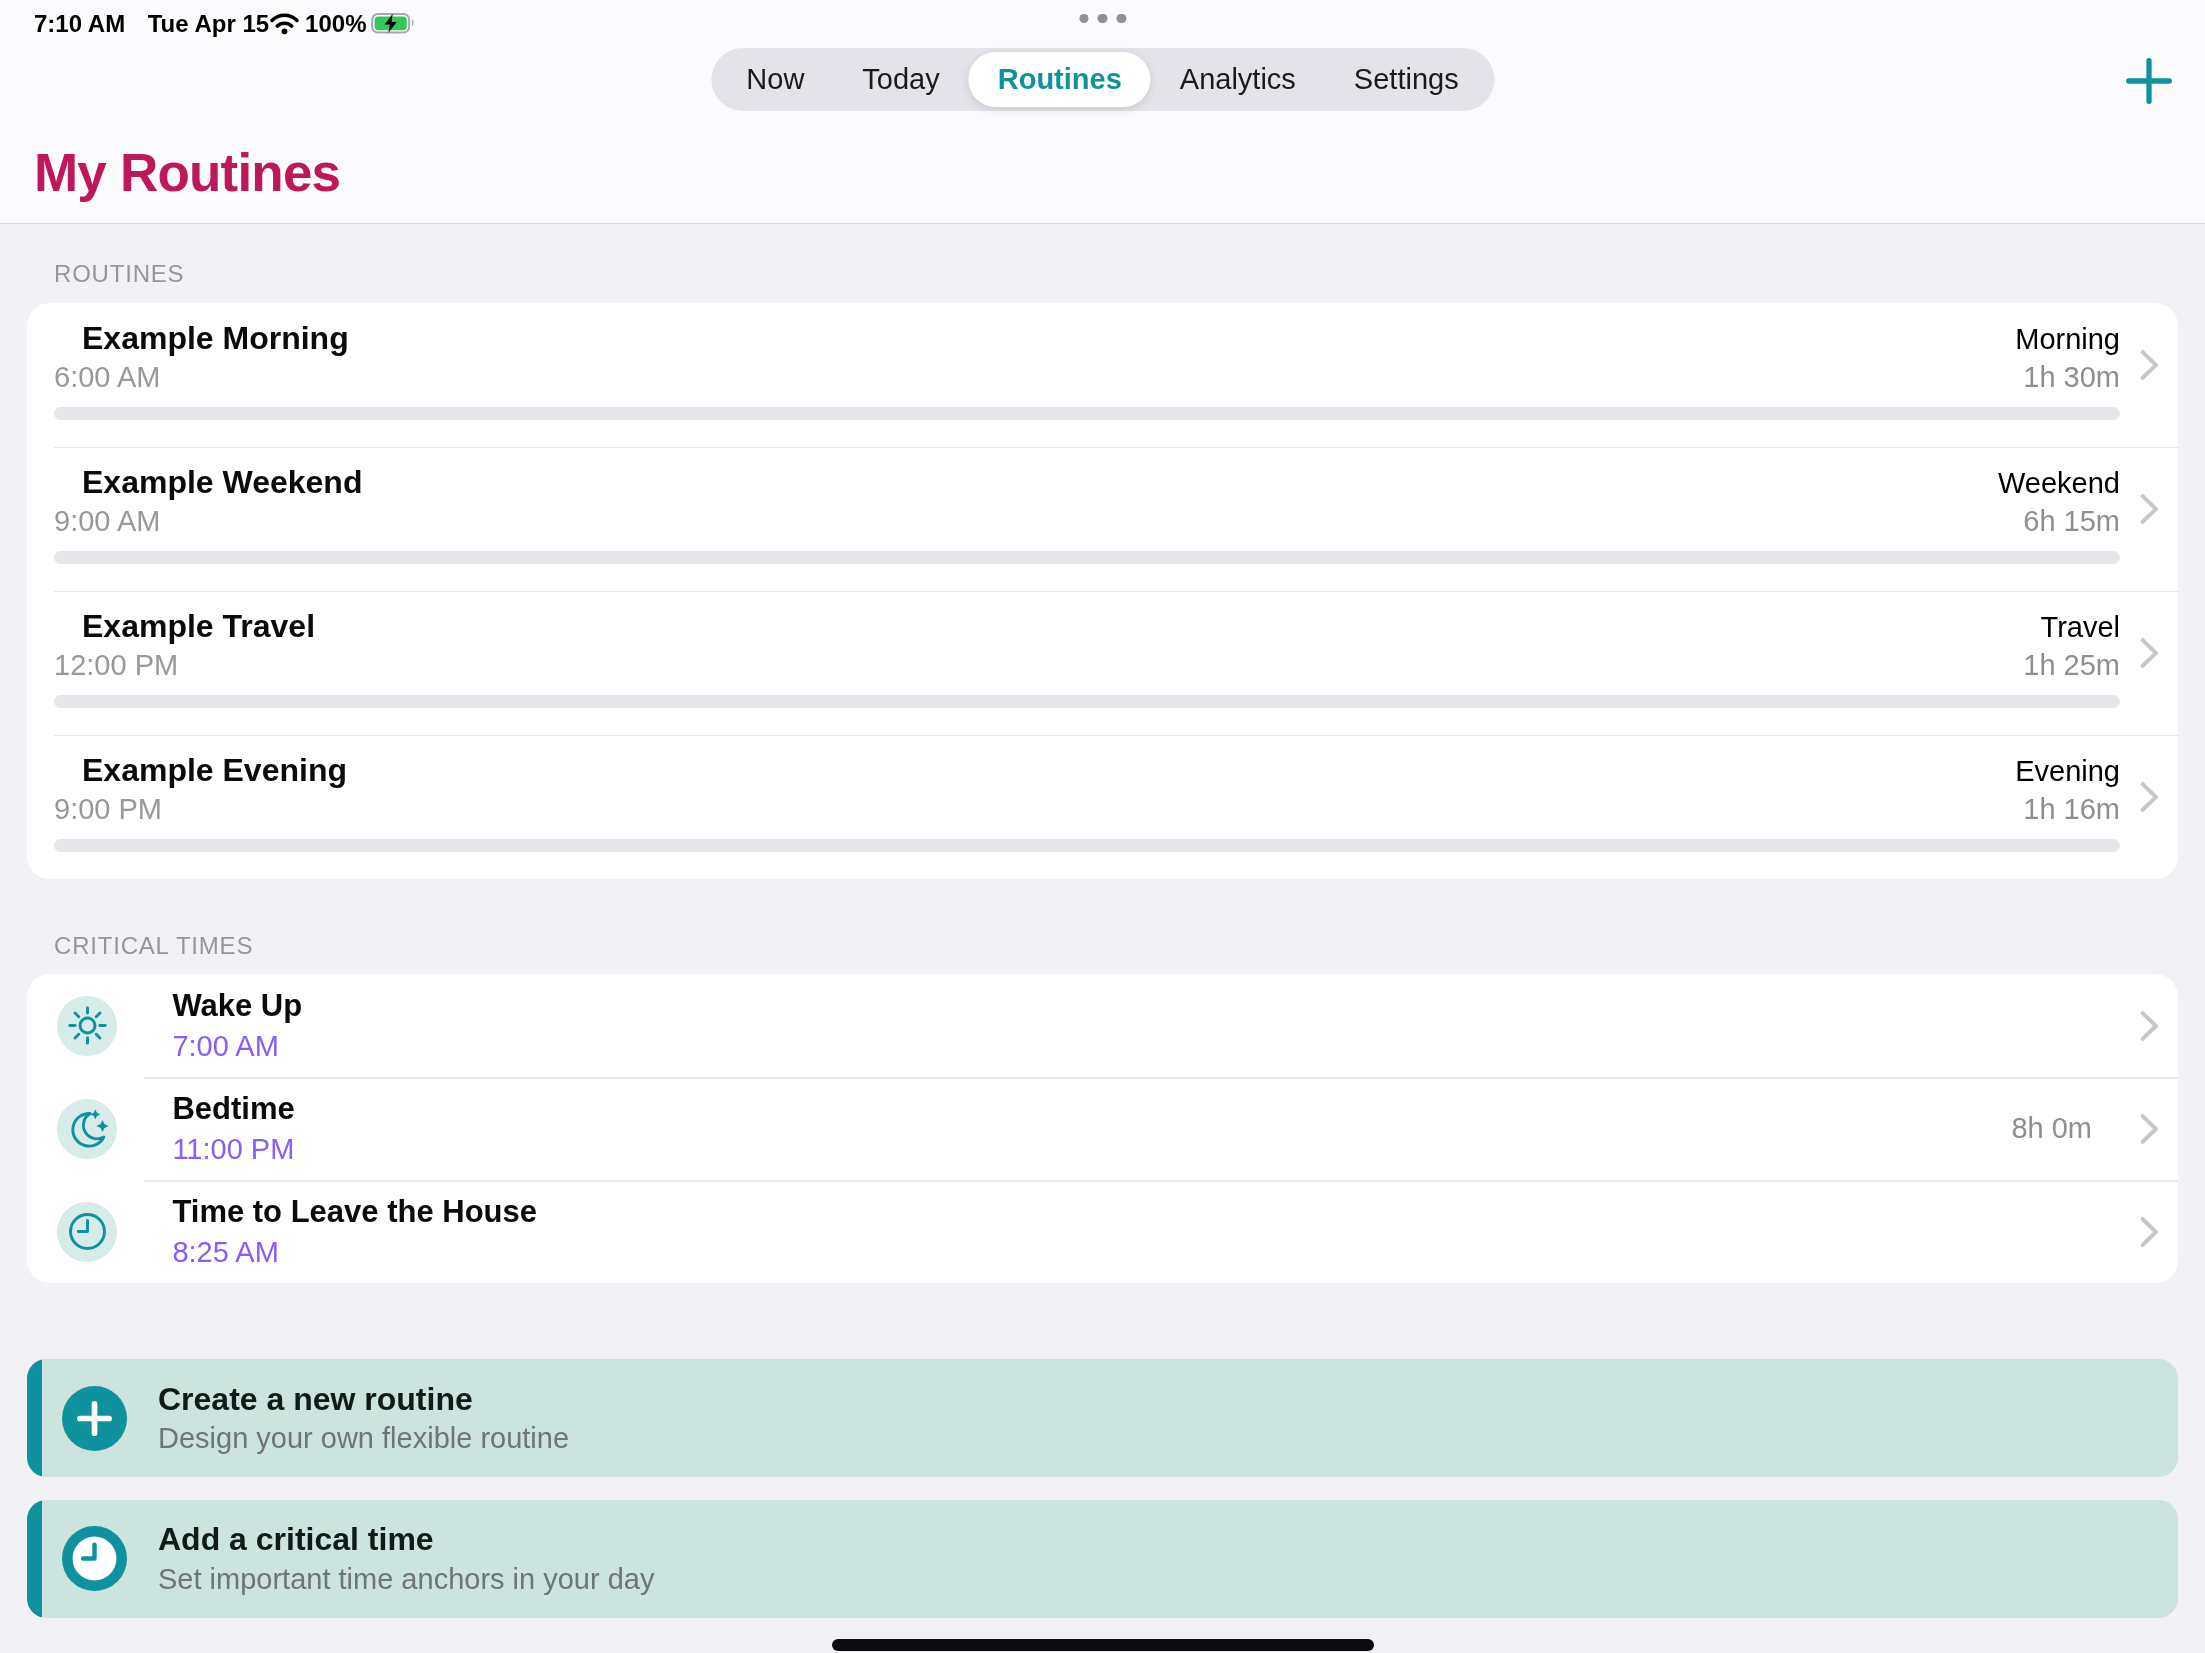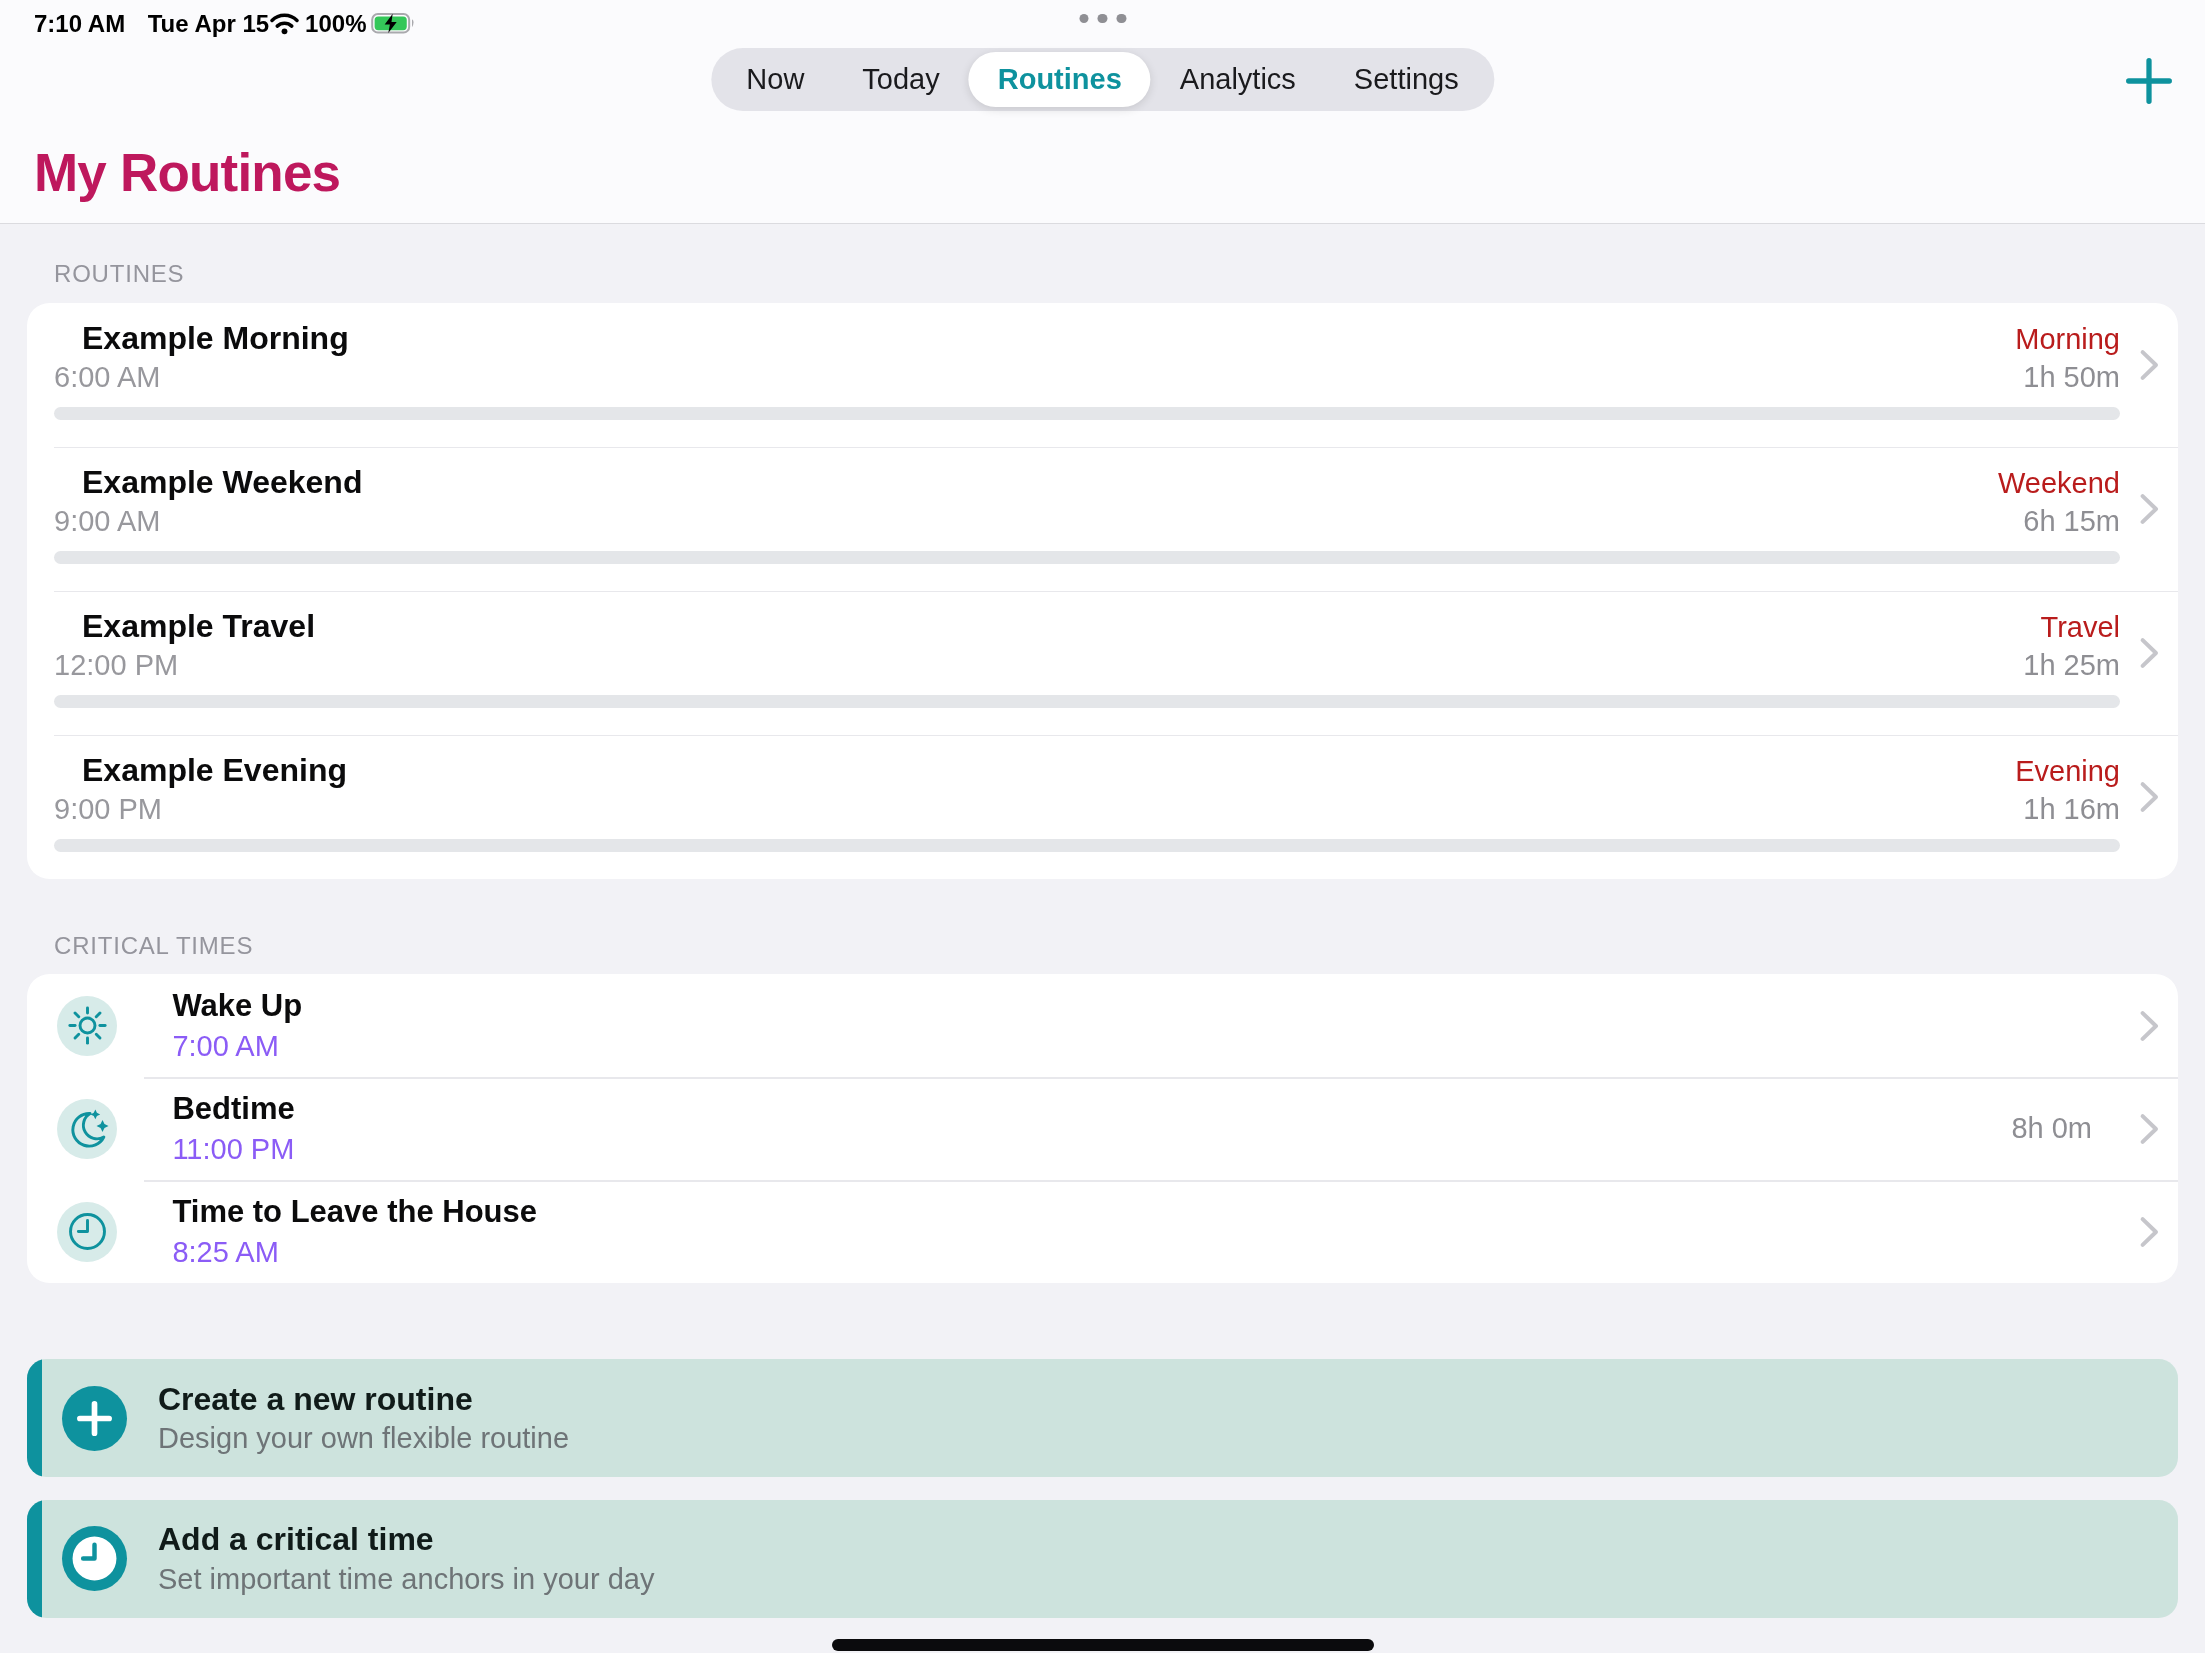--- a/index.html
+++ b/index.html
@@ -72,21 +72,21 @@
     position:relative; height:144px;
     display:grid; grid-template-columns:1fr 40px;
     padding:16px 18px 0 27px;
   }
   .routine-row + .routine-row::before {
     content:""; position:absolute; top:0; left:27px; right:0;
     height:1.6px; background:#E8E8EC;
   }
   .rr-line { display:flex; justify-content:space-between; align-items:baseline; }
   .rr-title { font-size:32px; font-weight:700; line-height:39px; color:#0B0B0C;margin-left:28px; }
-  .rr-tag { font-size:29px; color:#b91c1c; line-height:39px; }
+  .rr-tag { font-size:29px; color:#000000; line-height:39px; }
   .rr-time { font-size:29px; color:#98989D; line-height:37px; }
   .rr-duration { font-size:29px; color:#8E8E93; line-height:37px; }
   .rr-bar {
     margin-top:11.3px; height:13px; border-radius:6.5px; background:#E4E6E9;
     overflow:hidden;
   }
   .rr-chevron { display:flex; align-items:center; justify-content:flex-end; height:76px; margin-top:8px; }
 
   
   .crit-row {
@@ -193,21 +193,21 @@
   <div class="card">
 
     <div class="routine-row">
       <div>
         <div class="rr-line">
           <span class="rr-title">Example Morning</span>
           <span class="rr-tag">Morning</span>
         </div>
         <div class="rr-line">
           <span class="rr-time">6:00 AM</span>
-          <span class="rr-duration">1h 50m</span>
+          <span class="rr-duration">1h 30m</span>
         </div>
         <div class="rr-bar"></div>
       </div>
       <div class="rr-chevron">
         <svg width="21" height="36" viewBox="0 0 26 44">
             <path d="M4.5 6 L21 22 L4.5 38" fill="none" stroke="#C6C6CB" stroke-width="5" stroke-linecap="round" stroke-linejoin="round"></path>
           </svg>
       </div>
     </div>
 

